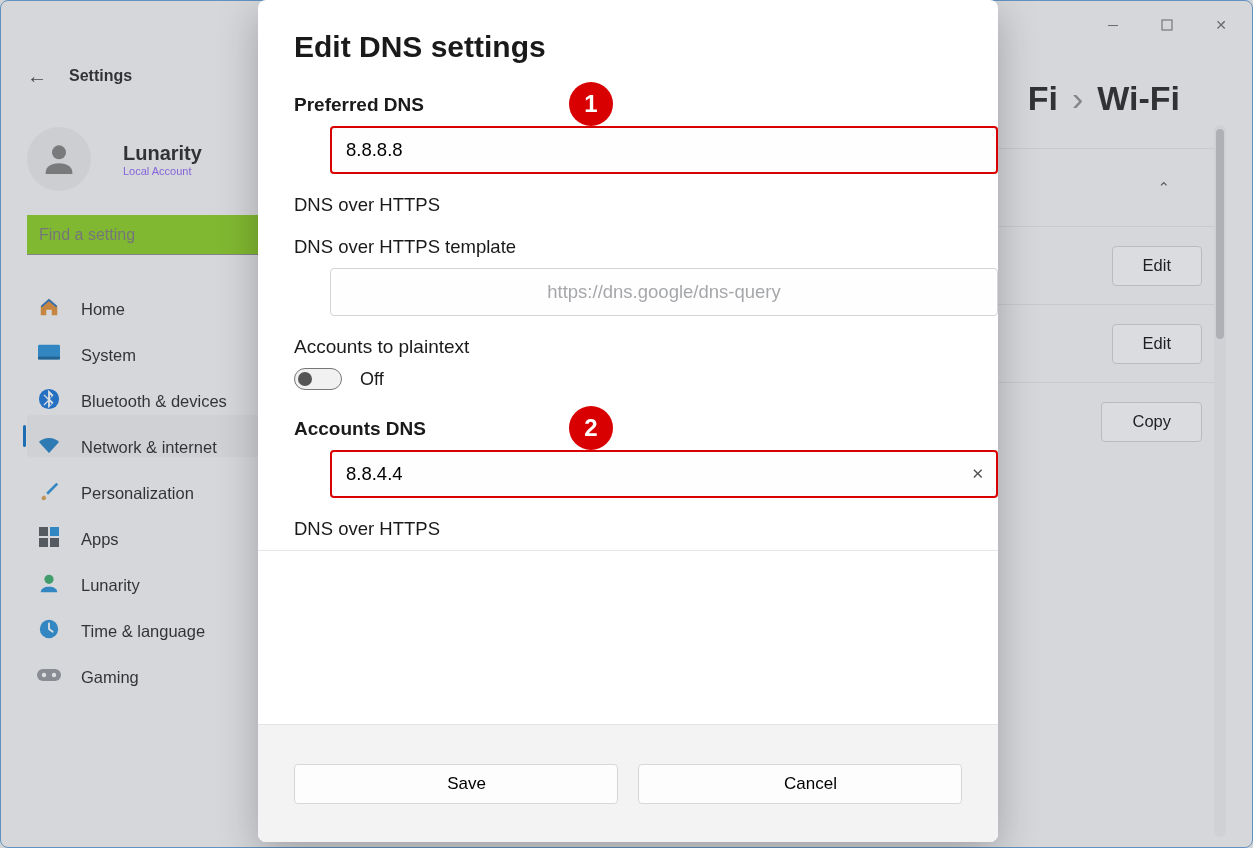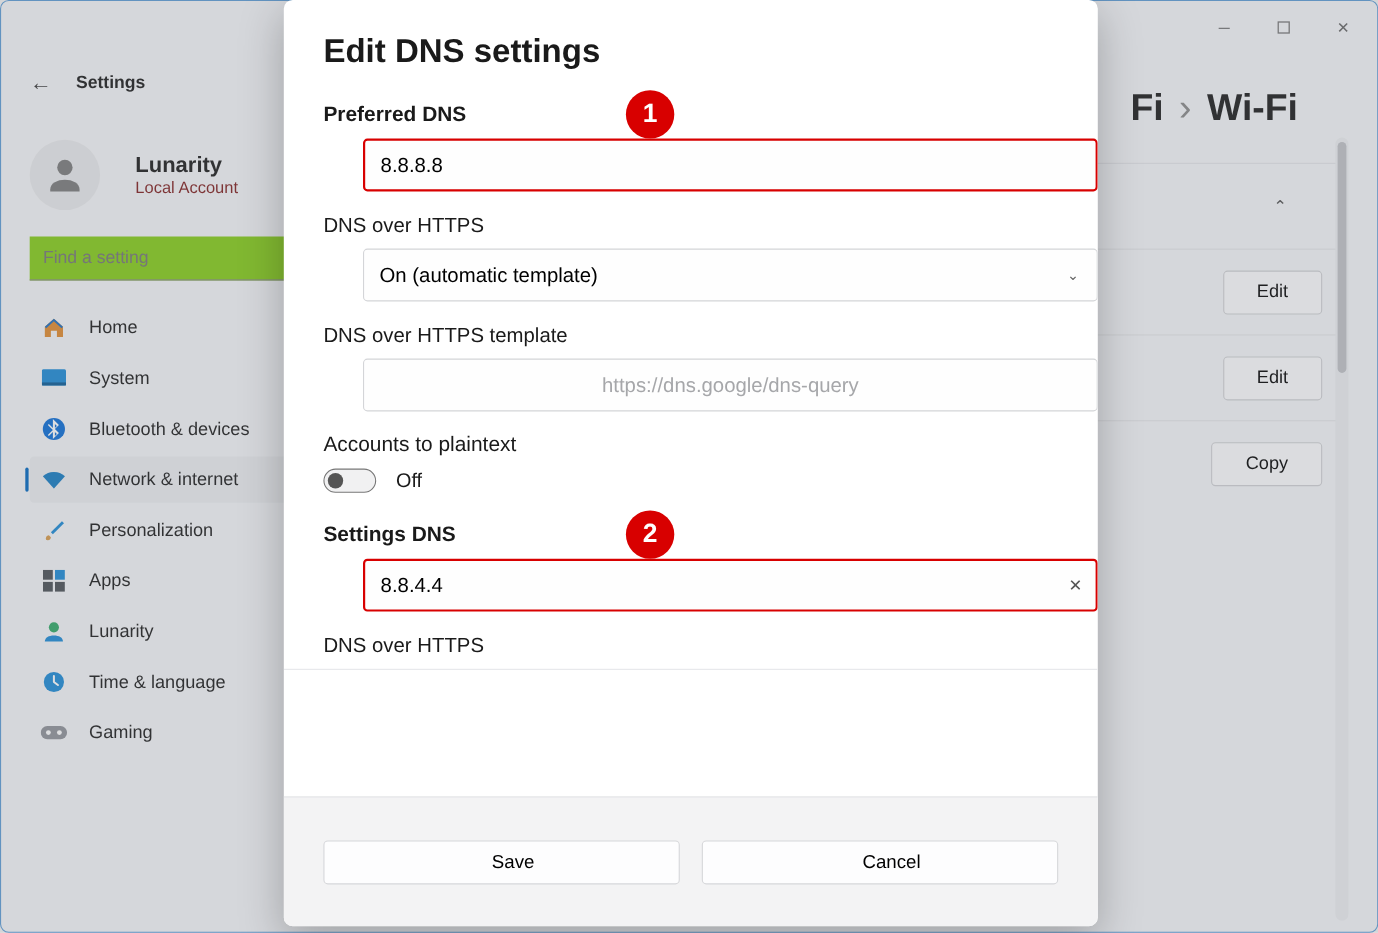--- a/index.html
+++ b/index.html
@@ -17,29 +17,29 @@
 
   
   .sidebar { width: 300px; display: flex; flex-direction: column; }
   .topbar { display: flex; align-items: center; gap: 22px; height: 50px; padding-top: 4px; }
   .arrow-back { font-size: 20px; color: #333; }
   .app-title { font-size: 16px; font-weight: 600; }
   .profile { display: flex; align-items: center; gap: 32px; margin: 28px 0 24px 0; }
   .avatar { width: 64px; height: 64px; border-radius: 50%; background: #e9eaec; display: flex; align-items: center; justify-content: center; }
   .avatar svg { width: 40px; height: 40px; fill: #7a7a7a; }
   .profile-name { font-size: 20px; font-weight: 600; }
-  .profile-sub { font-size: 15px; color: #7f1d1d; }
+  .profile-sub { font-size: 11px; color: #8b5cf6; }
   .search { margin-bottom: 22px; }
   .search input {
     width: 100%; height: 40px; padding: 0 12px; font-size: 16px;
     background: #84cc16; border: none; border-bottom: 1.5px solid #888;
   }
   .navlist { display: flex; flex-direction: column; gap: 4px; }
   .nav-item {
-    display: flex; align-items: center; gap: 20px; height: 42px;
+    display: flex; align-items: flex-end; gap: 20px; height: 42px;
     padding: 0 10px; border-radius: 4px; font-size: 16.5px; position: relative;
   }
   .nav-item.selected { background: #eceef1; }
   .nav-item.selected::before {
     content: ""; position: absolute; left: -4px; top: 10px; bottom: 10px;
     width: 3px; background: #0067c0; border-radius: 2px;
   }
   .nav-ico { width: 24px; height: 24px; display: flex; align-items: center; justify-content: center; font-size: 20px; }
 
   
@@ -291,24 +291,20 @@
         <span>Preferred DNS</span>
         <span class="badge">1</span>
       </div>
       <div class="txtinput hi">
         <input type="text" value="8.8.8.8" style="">
       </div>
     </div>
 
     <div class="fieldgrp">
       <div class="glabel-n">DNS over HTTPS</div>
-      <div class="txtinput select">
-        <input type="text" readonly="" value="On (automatic template)" style="">
-        <span class="caret">⌄</span>
-      </div>
     </div>
 
     <div class="fieldgrp">
       <div class="glabel-n">DNS over HTTPS template</div>
       <div class="txtinput ro">
         <input type="text" readonly="" value="https://dns.google/dns-query" style="">
       </div>
     </div>
 
     <div class="fieldgrp">
@@ -316,21 +312,21 @@
       <div class="toggle-row">
         <div class="toggle">
             <div class="knob"></div>
           </div>
         <span class="toggle-label">Off</span>
       </div>
     </div>
 
     <div class="fieldgrp" style="margin-top:28px">
       <div class="glabel">
-        <span>Settings DNS</span>
+        <span>Accounts DNS</span>
         <span class="badge">2</span>
       </div>
       <div class="txtinput hi">
         <input type="text" value="8.8.4.4" style="">
         <span class="clr">✕</span>
       </div>
     </div>
 
     <div class="fieldgrp" style="margin-bottom:2px">
       <div class="glabel-n">DNS over HTTPS</div>

